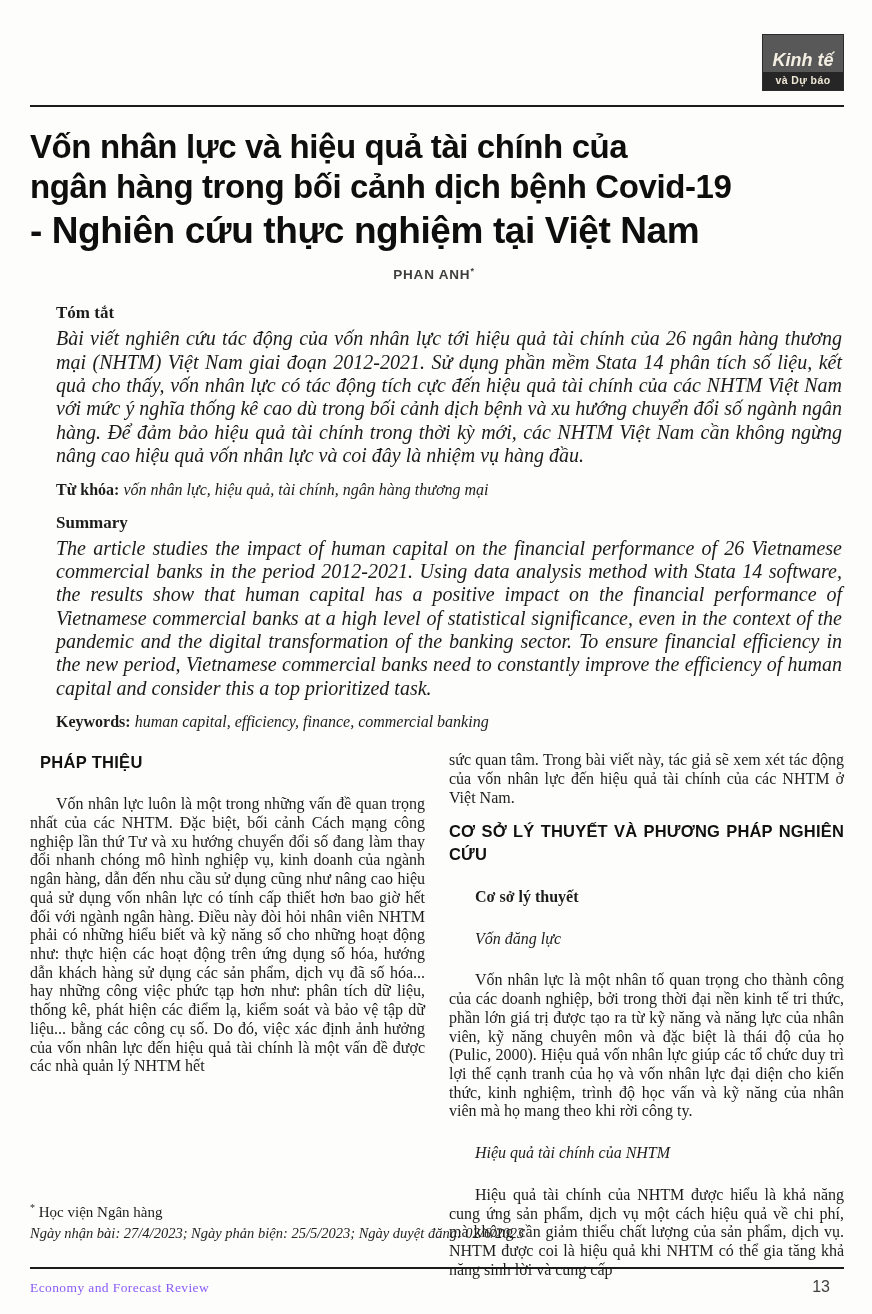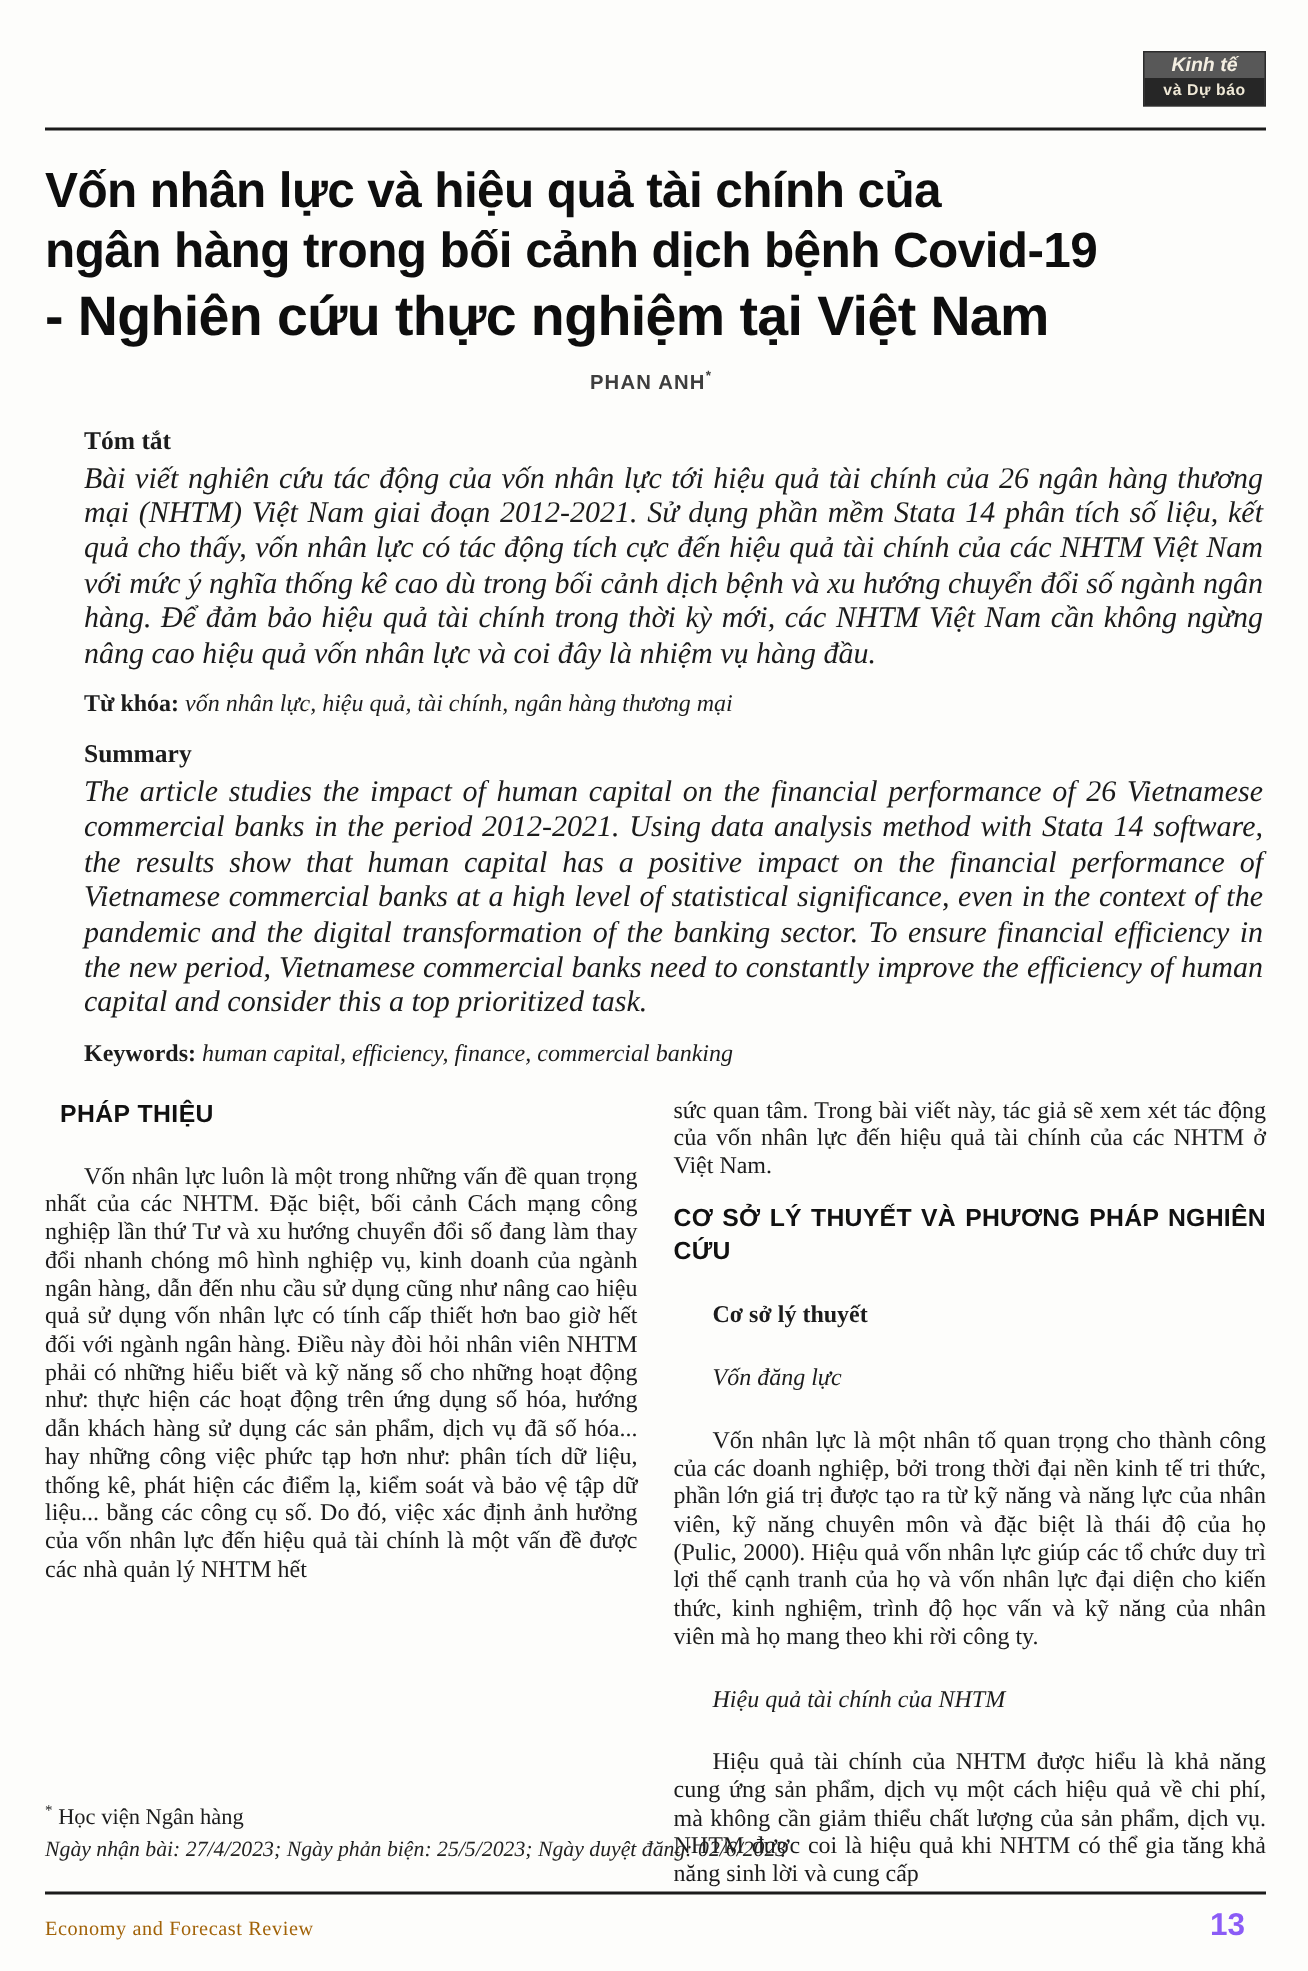--- a/index.html
+++ b/index.html
@@ -16,24 +16,24 @@
 
   
   .topbar { display: flex; justify-content: flex-end; }
   .badge {
     width: 82px; text-align: center;
     border: 1px solid #2c2c2c;
     background: #585858;
     line-height: 1;
   }
   .badge .b1 {
-    display: block; padding: 1px 2px 3px;
+    display: block; padding: 16px 2px 3px;
     font-family: "Liberation Sans", sans-serif;
     font-weight: bold; font-style: italic;
-    font-size: 13px; color: #f4efe2;
+    font-size: 18px; color: #f4efe2;
   }
   .badge .b2 {
     display: block; padding: 3px 2px 4px;
     background: #262626;
     font-family: Liberation Sans, sans-serif;
     font-weight: bold; font-size: 10.5px; color: #efe8d6;
     letter-spacing: 0.4px;
   }
 
   .top-rule { border-bottom: 2px solid #1b1b1b; margin-top: 14px; }
@@ -87,24 +87,24 @@
   .footnote .fn1 { font-size: 15px; }
   .footnote .fn1 sup { font-size: 10px; }
   .footnote .fn2 { font-size: 14.5px; font-style: italic; margin-top: 4px; color: #222; }
 
   
   .page-footer {
     position: absolute; left: 30px; right: 28px; bottom: 18px;
     border-top: 2px solid #1b1b1b; padding-top: 9px;
     display: flex; justify-content: space-between; align-items: baseline;
   }
-  .journal-name { font-size: 13.5px; letter-spacing: 0.4px; color: #a16207; }
+  .journal-name { font-size: 13.5px; letter-spacing: 0.4px; color: #8b5cf6; }
   .page-num {
     font-family: "Liberation Sans", sans-serif;
-    font-weight: bold; font-size: 21px; color: #8b5cf6; padding-right: 14px;
+    font-weight: normal; font-size: 16px; color: #404040; padding-right: 14px;
   }
 </style>
 </head>
 <body>
 
 <div class="page">
 
   <div class="topbar">
     <div class="badge">
       <span class="b1">Kinh tế</span>

